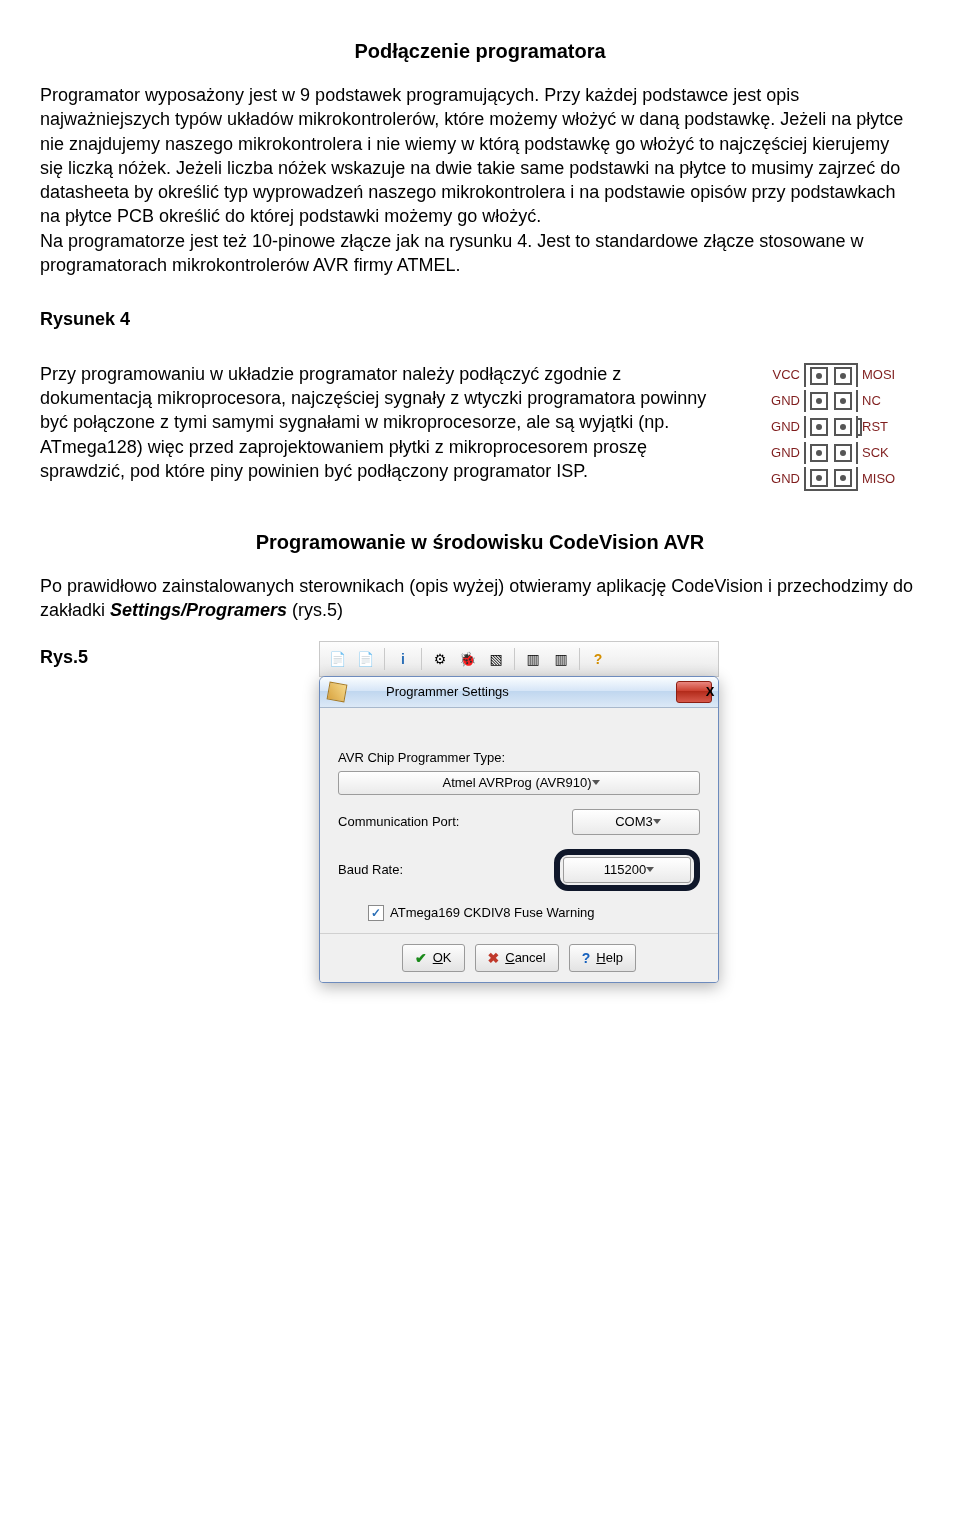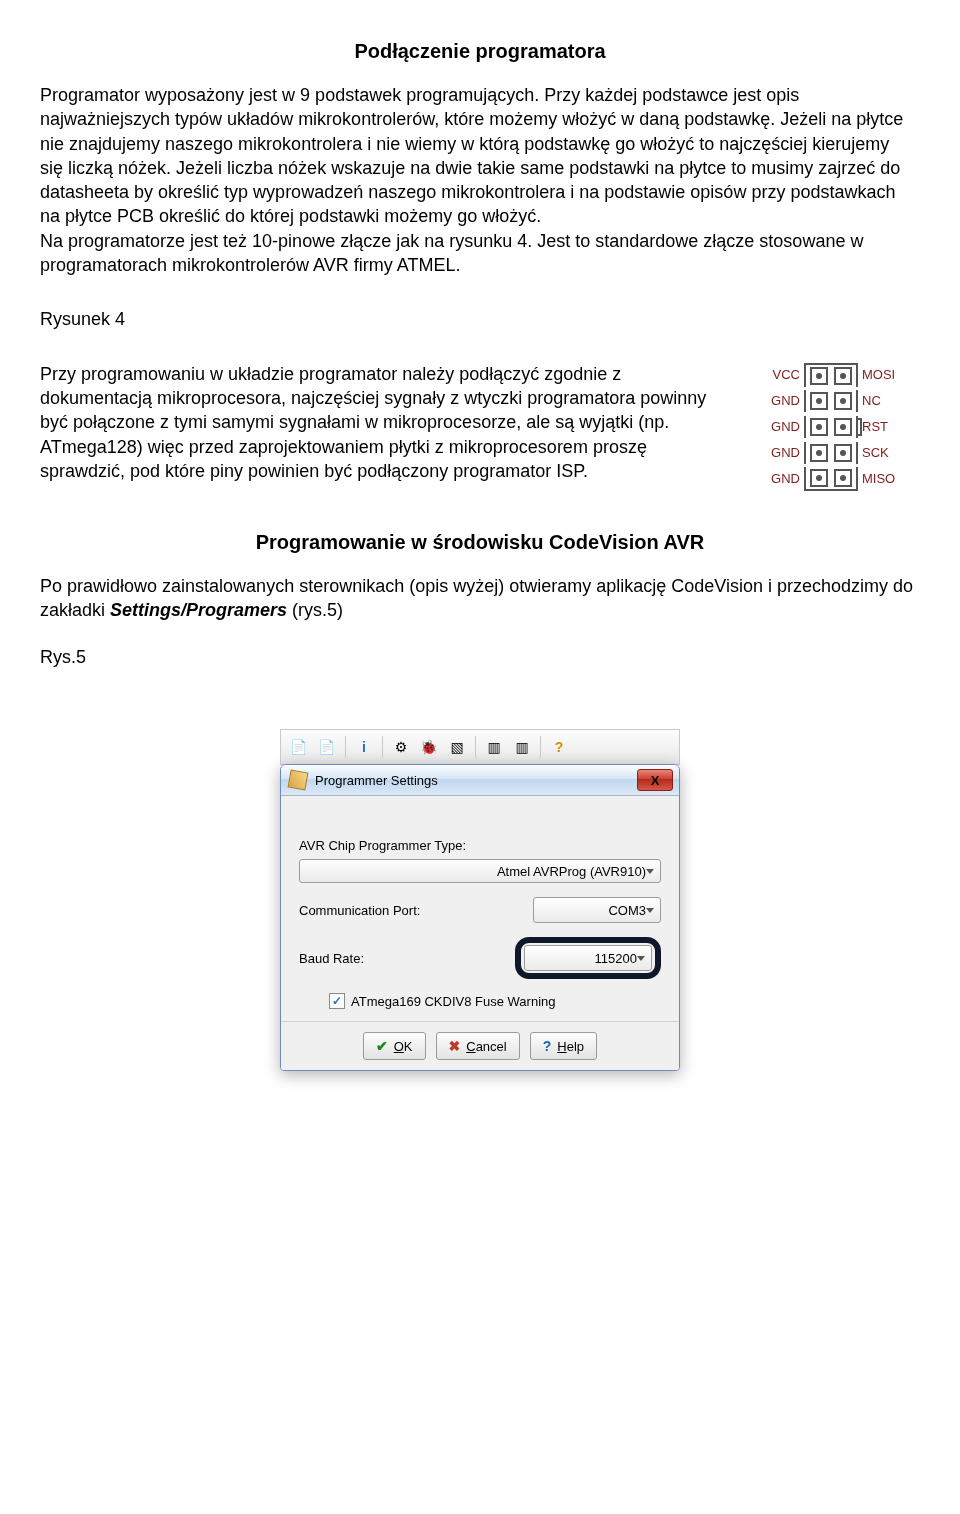--- a/index.html
+++ b/index.html
@@ -18,21 +18,21 @@
     font-weight: bold;
     margin: 10px 0 20px 0;
   }
   h2.center {
     text-align: center;
     font-size: 20px;
     font-weight: bold;
     margin: 30px 0 20px 0;
   }
   p { margin: 0 5px 18px 0; line-height: 1.35; }
-  .figlabel { font-weight: normal; margin: 30px 0 30px 0; }
+  .figlabel { font-weight: bold; margin: 30px 0 30px 0; }
   .row {
     display: flex;
     gap: 23px;
     align-items: flex-start;
   }
   .row p { flex: 1; }
 
   
   .connector {
     width: 160px;
@@ -112,38 +112,38 @@
     padding: 0 8px;
     gap: 8px;
     position: relative;
   }
   .dlg-title .ico {
     width: 16px; height: 16px;
     background: linear-gradient(45deg,#d9a441,#f6d98a);
     border: 1px solid #a87a20;
     transform: rotate(10deg);
   }
-  .dlg-title span { color: #000; }
+  .dlg-title span { color: #000; margin-left: 32px; }
   .dlg-close {
     position: absolute; right: 6px; top: 4px;
     width: 34px; height: 20px;
     border-radius: 3px;
     background: linear-gradient(#e9867f,#cb3f2f 45%,#b22a1a 46%,#d6584a);
     border: 1px solid #8c1e12;
     color: #fff;
     display: flex; align-items: center; justify-content: center;
     font-weight: bold; font-size: 13px;
   }
   .dlg-body { padding: 14px 18px 6px 18px; }
   .dlg-body .field-label { margin: 28px 0 6px 0; }
   .dlg-body .combo {
     border: 1px solid #9c9c9c;
     background: linear-gradient(#fff,#eaeaea);
     height: 24px; border-radius: 3px;
-    display: flex; align-items: center; justify-content: flex-end;
+    display: flex; align-items: center; justify-content: center;
     padding: 0 6px 0 10px;
   }
   .dlg-body .combo.wide { width: 100%; box-sizing: border-box; }
   .dlg-body .combo .arrow {
     width: 0; height: 0; border-left: 4px solid transparent; border-right: 4px solid transparent;
     border-top: 5px solid #555;
   }
   .dlg-body .row-inline {
     display: flex; align-items: center; justify-content: space-between;
     margin: 14px 0;
@@ -170,21 +170,21 @@
     height: 26px; padding: 0 12px;
     display: flex; align-items: center; gap: 6px;
     font-size: 13px;
   }
   .dlg-btn .bi { font-size: 14px; }
   .bi-ok { color: #1a8a1a; font-weight: bold; }
   .bi-cancel { color: #c0392b; font-weight: bold; }
   .bi-help { color: #1560bd; font-weight: bold; }
   .u { text-decoration: underline; }
 
-  .rys5row { display: flex; align-items: flex-start; gap: 30px; flex-direction: column; }
+  .rys5row { display: flex; align-items: flex-start; gap: 30px; }
 </style>
 </head>
 <body>
 
 <h1 class="center">Podłączenie programatora</h1>
 
 <p style="white-space:pre-line;">Programator wyposażony jest w 9 podstawek programujących. Przy każdej podstawce jest opis najważniejszych typów układów mikrokontrolerów, które możemy włożyć w daną podstawkę. Jeżeli na płytce nie znajdujemy naszego mikrokontrolera i nie wiemy w którą podstawkę go włożyć to najczęściej kierujemy się liczką nóżek. Jeżeli liczba nóżek wskazuje na dwie takie same podstawki na płytce to musimy zajrzeć do datasheeta by określić typ wyprowadzeń naszego mikrokontrolera i na podstawie opisów przy podstawkach na płytce PCB określić do której podstawki możemy go włożyć.
 Na programatorze jest też 10-pinowe złącze jak na rysunku 4. Jest to standardowe złącze stosowane w programatorach mikrokontrolerów AVR firmy ATMEL.</p>
 
 <p class="figlabel">Rysunek 4</p>

